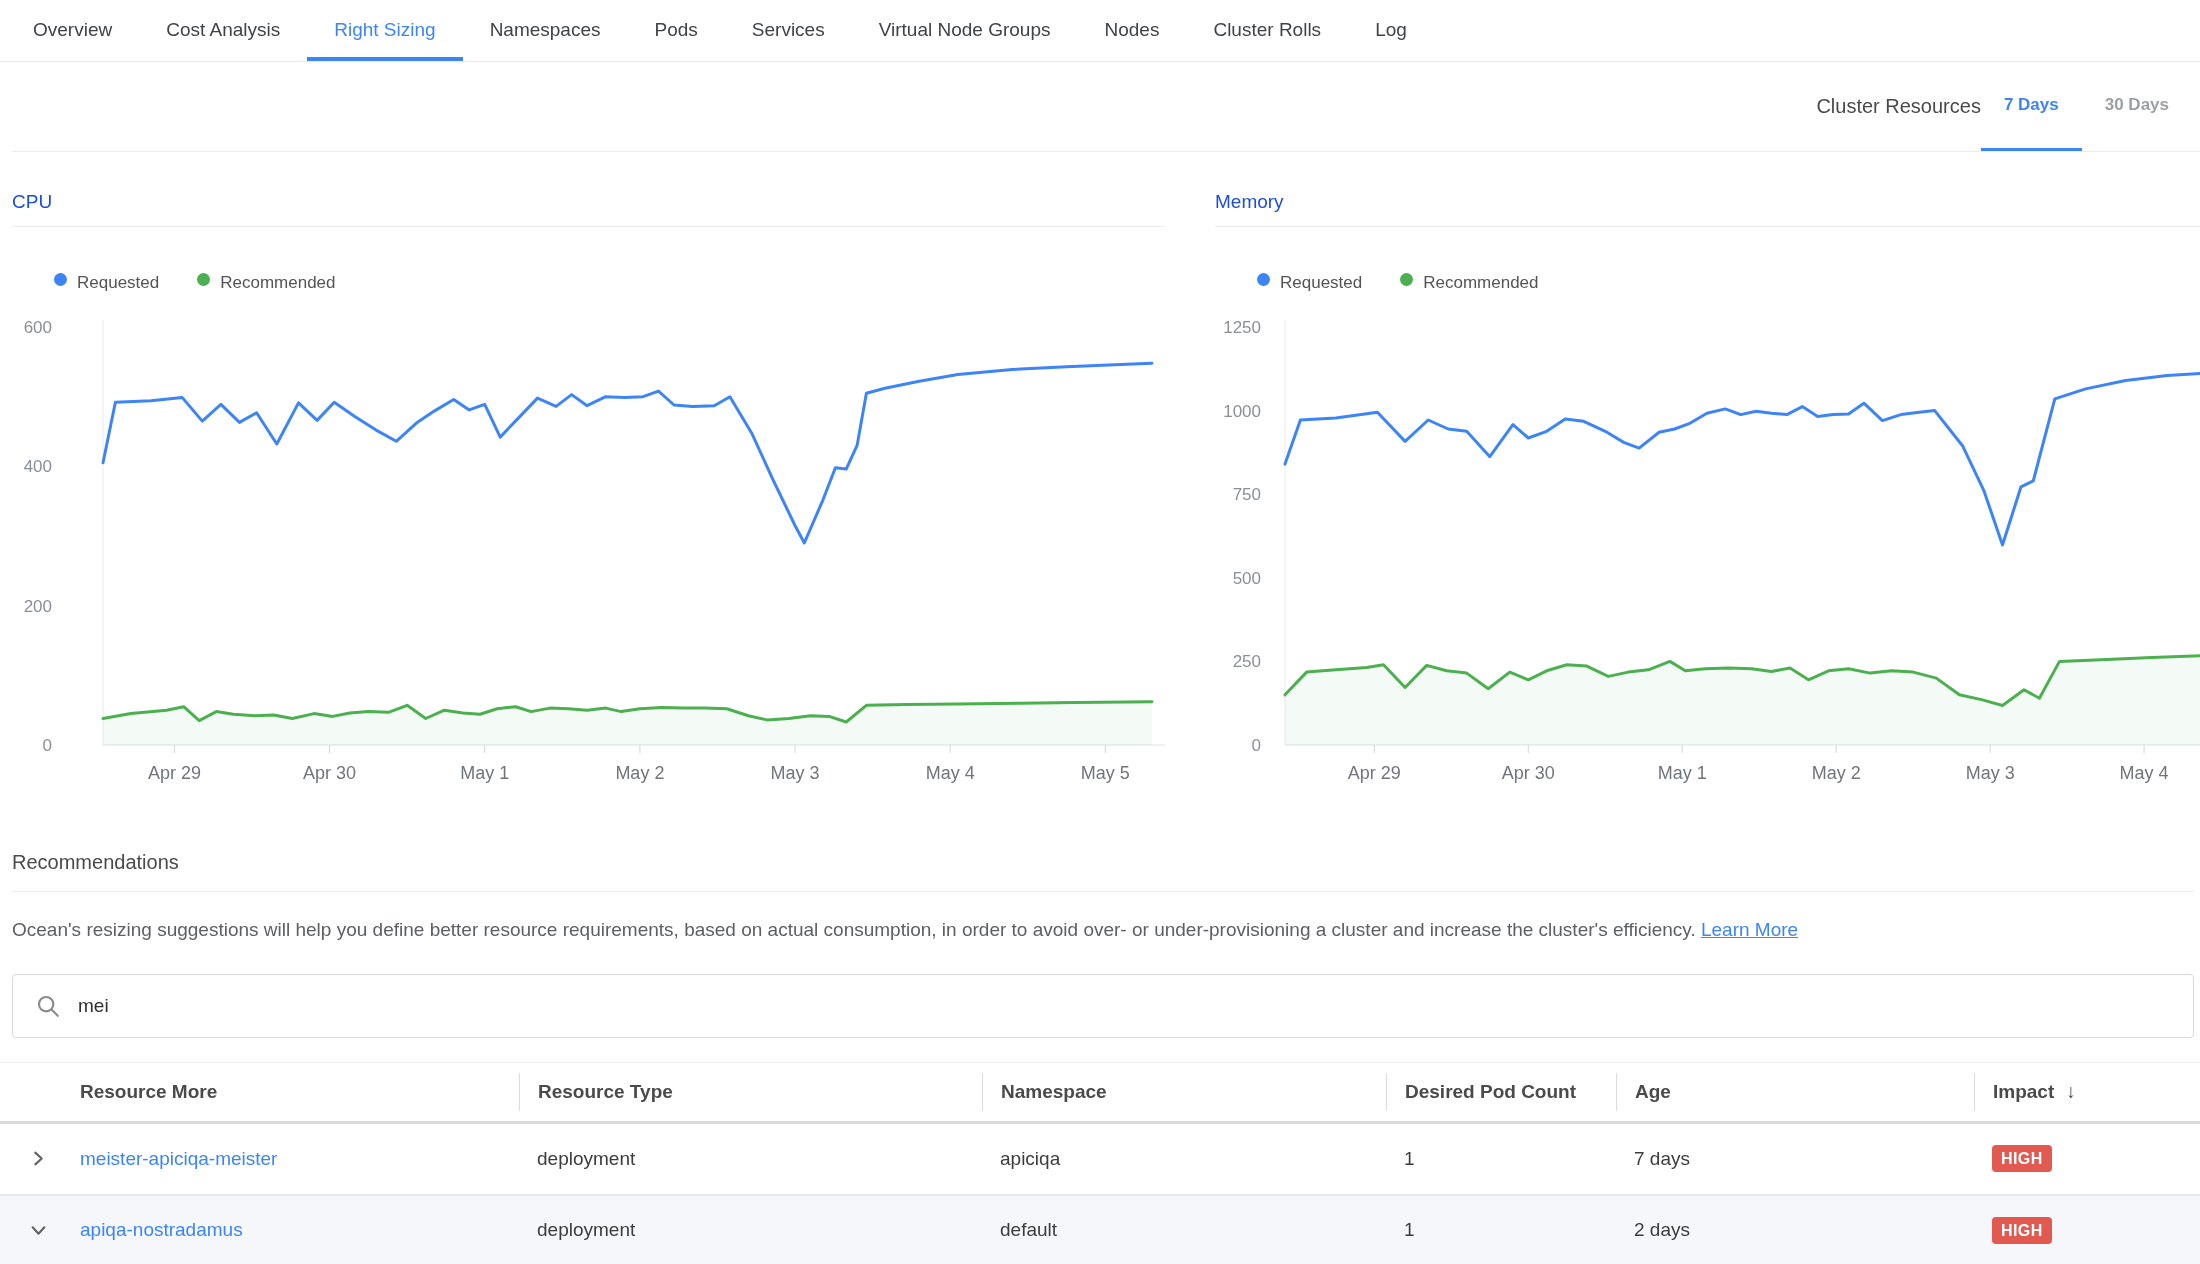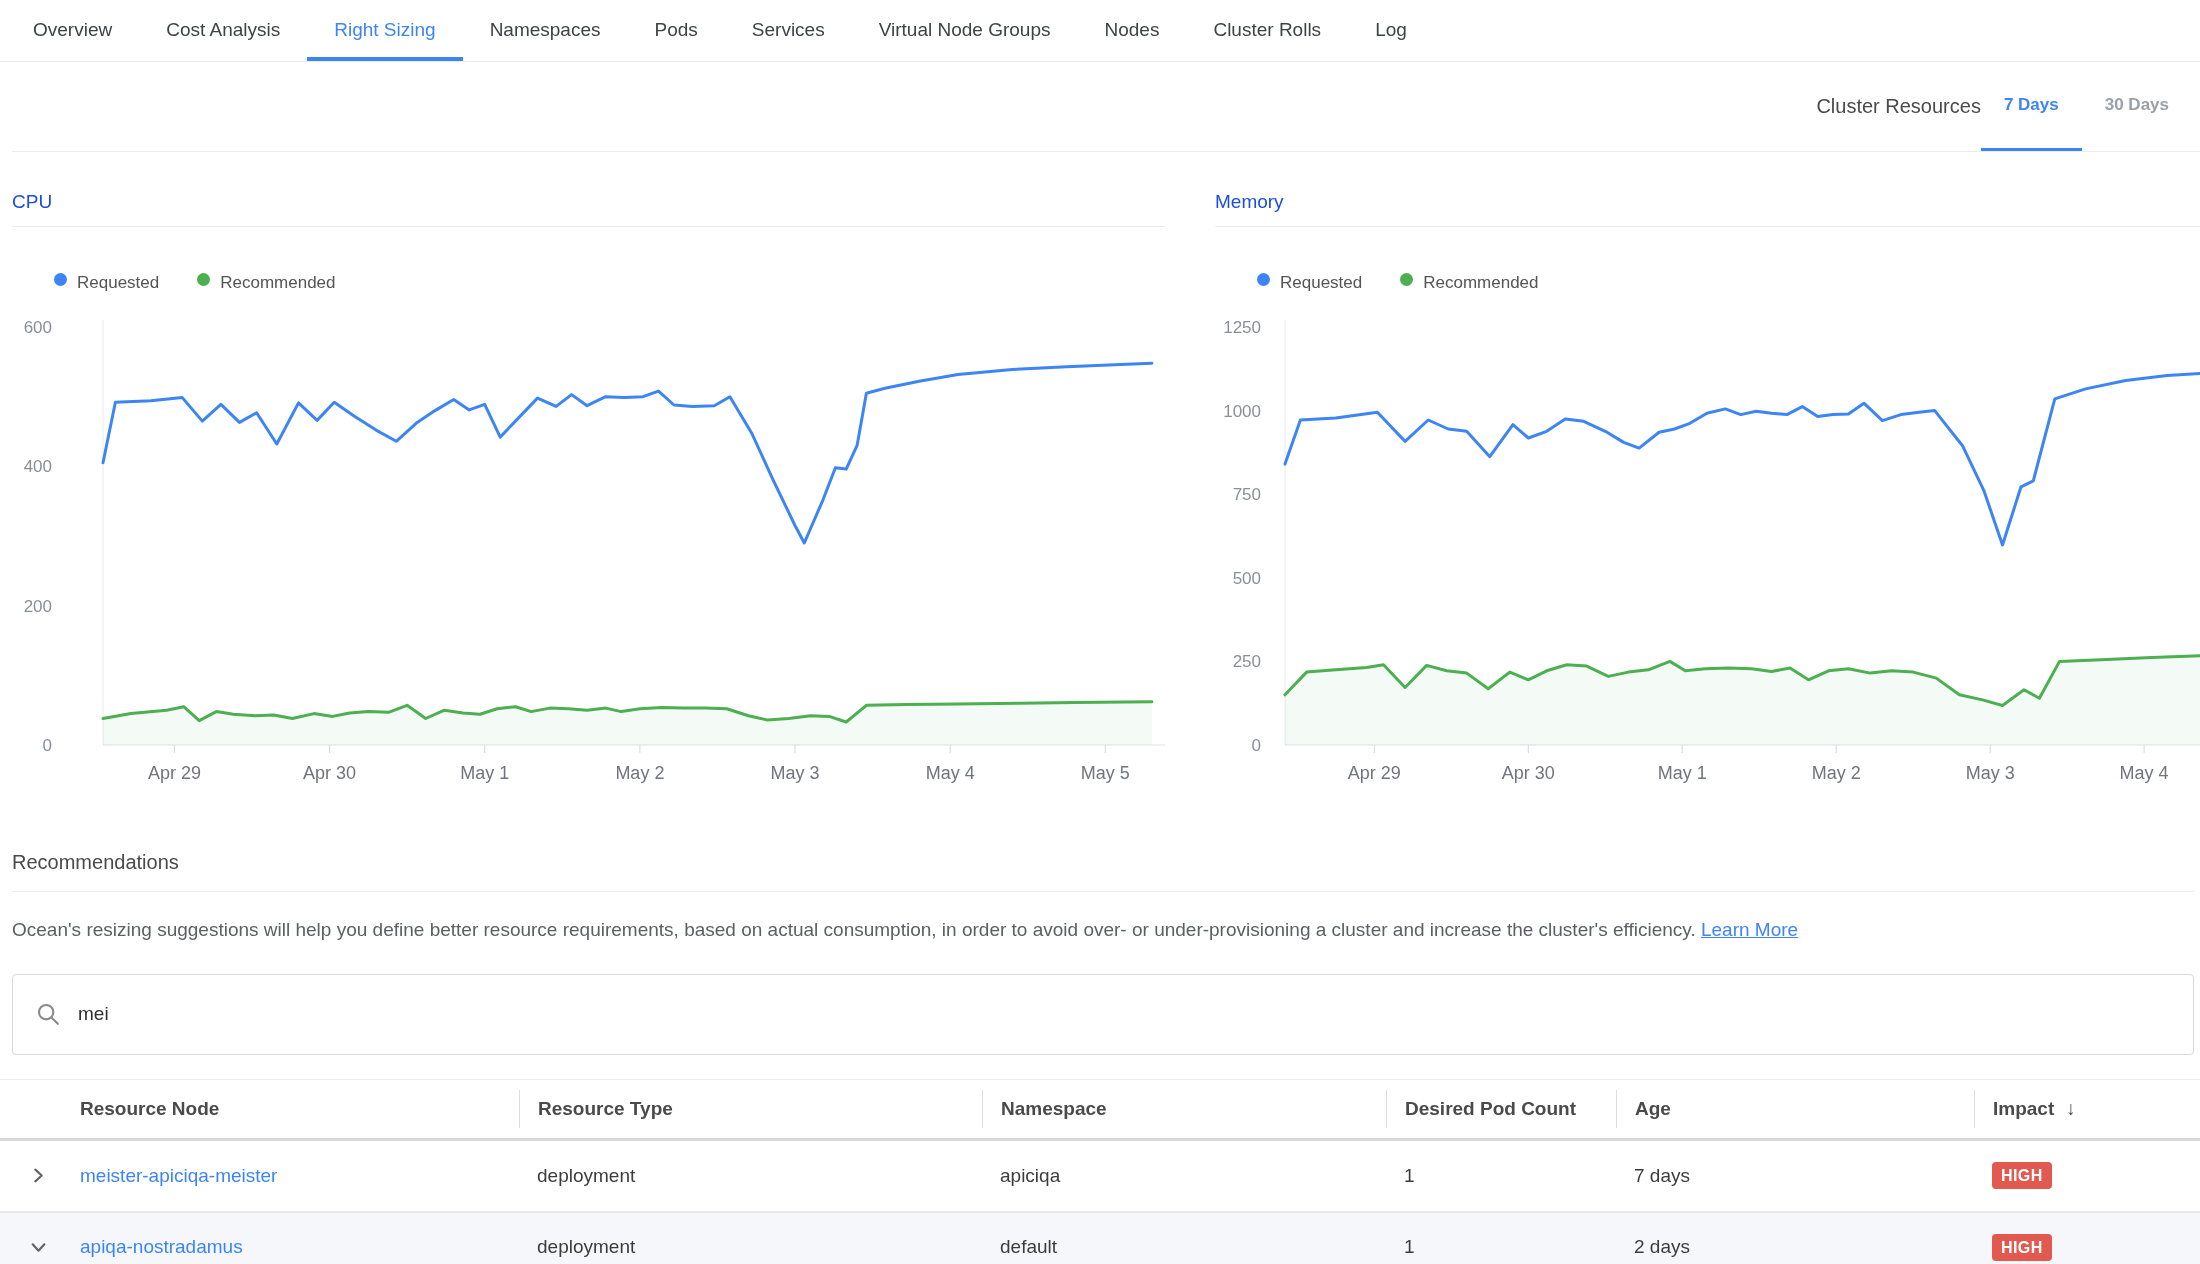--- a/index.html
+++ b/index.html
@@ -30,21 +30,21 @@
   .legend-dot{width:13px;height:13px;border-radius:50%;flex:none;}
   svg.chart{display:block;margin-top:22px;}
   svg.chart text.ytick{font-size:17px;fill:#8a8f98;text-anchor:end;}
   svg.chart text.xtick{font-size:18px;fill:#70757d;text-anchor:middle;}
   
   .reco{margin-top:66px;margin-right:6px;}
   .reco h2{font-size:20px;font-weight:400;color:#4a4a4a;margin:0;padding-bottom:17px;border-bottom:1px solid #ececec;}
   .reco p{margin:25px 0 0;font-size:19px;color:#5c6064;line-height:1.35;}
   .reco a{color:var(--accent);text-decoration:underline;cursor:pointer;}
   
-  .searchbox{margin-top:31px;margin-right:6px;height:81px;border:1px solid #d9d9d9;border-radius:4px;
+  .searchbox{margin-top:31px;margin-right:6px;height:64px;border:1px solid #d9d9d9;border-radius:4px;
              display:flex;align-items:center;padding:0 20px 0 22px;gap:15px;box-sizing:border-box;background:#fff;}
   .searchbox input{border:none;outline:none;font-size:19px;color:#2f2f2f;flex:1;font-family:inherit;background:transparent;}
   
   .table{margin-top:24px;margin-left:-12px;}
   .thead,.tr{display:grid;grid-template-columns:62px 457px 463px 404px 230px 358px 1fr;align-items:center;}
   .thead{height:62px;border-top:1px solid #ececec;border-bottom:3px solid #d9d9d9;box-sizing:border-box;}
   .th{font-size:19px;font-weight:700;color:#4a4a4a;padding-left:18px;display:flex;align-items:center;gap:12px;height:38px;box-sizing:border-box;cursor:pointer;}
   .th.sep{border-left:1px solid #dcdcdc;}
   .sort-arrow{font-size:19px;font-weight:400;color:#4a4a4a;}
   .tr{height:72px;border-bottom:2px solid #e7e7e7;font-size:19px;color:#3c3c3c;box-sizing:border-box;cursor:pointer;}
@@ -173,21 +173,21 @@
         <line x1="15.2" y1="15.2" x2="21" y2="21" stroke="#8b8b8b" stroke-width="2" stroke-linecap="round"></line>
       </svg>
     </span>
     <input value="mei" style="">
   </div>
 
   <div class="table">
     <div class="thead">
         <div class="th"></div>
         <div class="th">
-          <span>Resource Node</span>
+          <span>Resource More</span>
         </div>
         <div class="th sep">
           <span>Resource Type</span>
         </div>
         <div class="th sep">
           <span>Namespace</span>
         </div>
         <div class="th sep">
           <span>Desired Pod Count</span>
         </div>

